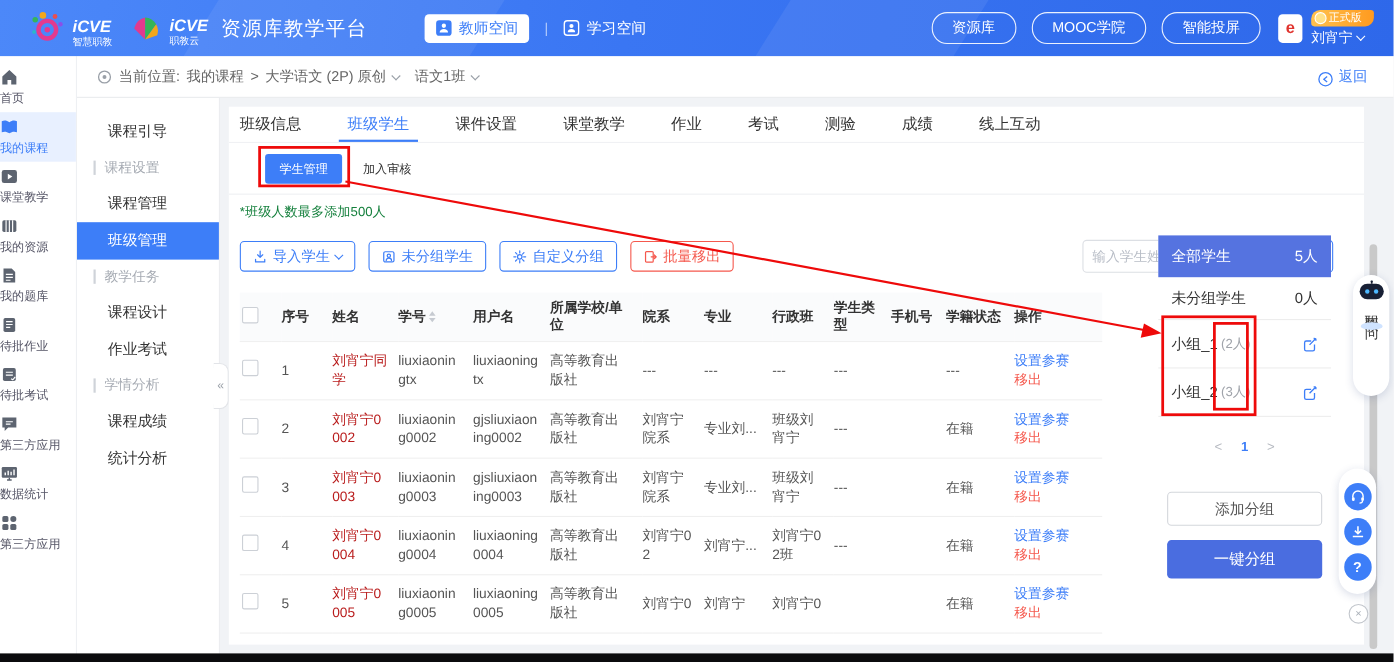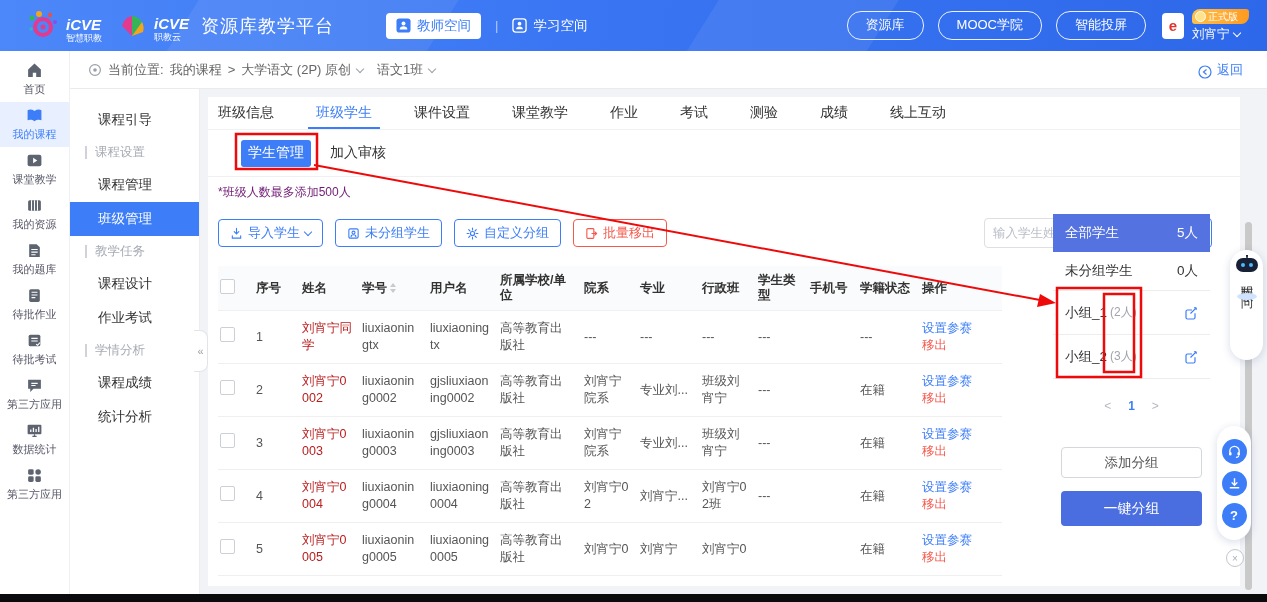--- a/index.html
+++ b/index.html
@@ -37,21 +37,21 @@
         border-bottom:1.5px solid currentColor;transform:rotate(45deg);margin-bottom:2px}
   .chev.gray{color:#9aa0a8}
   
   .crumb{position:absolute;left:70px;top:51px;width:1197px;height:38px;background:#fff;z-index:5;
          border-bottom:1px solid #e9ebee;display:flex;align-items:center;padding:0 24px 0 18px;box-sizing:border-box;
          font-size:13px;color:#666;gap:6px}
   .crumb .back{margin-left:auto;color:#3d7ef8;display:flex;align-items:flex-end;gap:5px;font-size:13px}
   
   .sidenav{position:absolute;left:0;top:51px;width:70px;height:551px;background:#fff;z-index:4;
            border-right:1px solid #eef0f3;padding-top:6px;box-sizing:border-box}
-  .nav-it{height:45px;display:flex;flex-direction:column;align-items:center;justify-content:center;gap:3px;
+  .nav-it{height:45px;display:flex;flex-direction:column;align-items:flex-start;justify-content:center;gap:3px;
           font-size:11px;color:#556;}
   .nav-it svg{width:17px;height:17px;fill:#5d6470}
   .nav-it.act{background:#e8f0ff;color:#3d7ef8}
   .nav-it.act svg{fill:#3d7ef8}
   
   .menu{position:absolute;left:70px;top:89px;width:130px;height:513px;background:#fff;z-index:4;
         border-right:1px solid #ecedf0;padding-top:14px;box-sizing:border-box;font-size:13.5px}
   .menu-it{height:34px;line-height:34px;padding-left:28px;color:#333}
   .menu-it.act{background:#3d7ef8;color:#fff}
   .menu-sec{height:31px;display:flex;align-items:center;gap:8px;padding-left:15px;color:#a6abb3;font-size:12.5px}
@@ -59,25 +59,25 @@
   .collapse-tab{position:absolute;left:194px;top:330px;width:13px;height:40px;background:#fff;z-index:6;
         border:1px solid #e2e4e8;border-left:none;border-radius:0 8px 8px 0;color:#9aa0a8;
         font-size:11px;display:flex;align-items:center;justify-content:center}
   
   .main{position:absolute;left:200px;top:89px;width:1067px;height:513px;background:#f1f3f6}
   .card{position:absolute;left:208px;top:97px;width:1032px;height:489px;background:#fff;overflow:hidden;z-index:3}
   .tabs{height:32px;display:flex;align-items:center;gap:42px;padding-left:10px;border-bottom:1px solid #f0f1f4;font-size:14px}
   .tab{position:relative;color:#333;height:32px;line-height:30px}
   .tab.act{color:#3d7ef8}
   .tab.act::after{content:"";position:absolute;left:-8px;right:-8px;bottom:0;height:2px;background:#3d7ef8}
-  .subtabs{height:46px;display:flex;align-items:center;padding-left:33px;border-bottom:1px solid #eef0f2;font-size:14px}
+  .subtabs{height:46px;display:flex;align-items:center;padding-left:33px;border-bottom:1px solid #eef0f2;font-size:11px}
   .subtab-act{width:70px;height:27px;background:#3d7ef8;color:#fff;border-radius:3px;
               display:flex;align-items:center;justify-content:center}
   .subtab{margin-left:19px;color:#333}
-  .notice{margin:7px 0 0 10px;color:#701a75;font-size:12px;height:14px}
+  .notice{margin:7px 0 0 10px;color:#15803d;font-size:12px;height:14px}
   .toolbar{display:flex;align-items:center;margin-top:20px;padding:0 10px;height:30px}
   .tbtn{display:inline-flex;align-items:center;gap:5px;height:28px;padding:0 11px;border:1px solid #3d7ef8;
         color:#3d7ef8;border-radius:4px;font-size:13px;background:#fff;margin-right:12px}
   .tbtn.red{border-color:#f5584d;color:#f5584d}
   .tbtn svg{width:13px;height:13px;stroke:currentColor;fill:none;stroke-width:1.2;stroke-linecap:round;stroke-linejoin:round}
   .search{margin-left:auto;width:142px;height:28px;border:1px solid #dcdfe4;border-radius:4px;
           padding:0 8px;font-size:12.5px;color:#333;outline:none}
   .search::placeholder{color:#b9bec7}
   .qbtn{width:54px;height:30px;border:1px solid #3d7ef8;color:#3d7ef8;background:#fff;border-radius:4px;
         font-size:13.5px;margin-left:14px;margin-right:18px}

